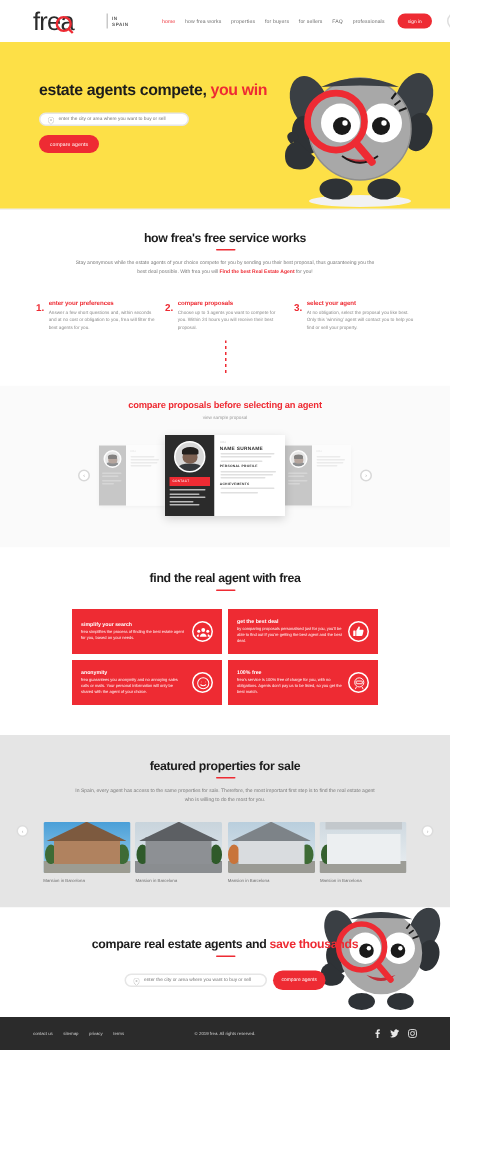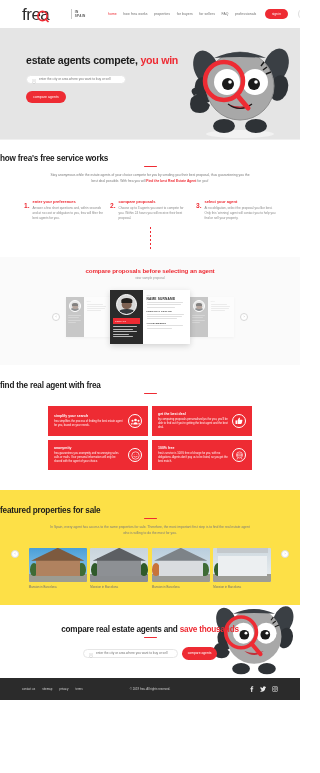--- a/index.html
+++ b/index.html
@@ -33,21 +33,21 @@
   }
   .lang-sel {
     border: 1px solid #ddd; border-radius: 9px; font-size: 3.1px; color: #8a8a8a;
     padding: 2.6px 4.5px; display: flex; align-items: center; gap: 2px; cursor: pointer;
     background: #fff; margin-left: 3px;
   }
   .caret { width: 0; height: 0; border-left: 1.5px solid transparent; border-right: 1.5px solid transparent; border-top: 1.8px solid #9a9a9a; }
 
   
   .hero {
-    height: 112px; background: #e5e5e5; position: relative; overflow: hidden;
+    height: 112px; background: #fde047; position: relative; overflow: hidden;
     border-bottom: 1px solid #f0f0f0;
   }
   .hero-inner { padding: 26px 0 0 26px; position: relative; z-index: 5; }
   .hero-title { font-size: 10.6px; font-weight: 700; color: #1c1c1c; letter-spacing: -.25px; }
   .hero-title .hl { color: #ee2b33; }
   .hero-search {
     margin-top: 9px; width: 100px; height: 8.5px; border: 1px solid #e6e6e6;
     border-radius: 6px; display: flex; align-items: center; padding: 0 5px; gap: 3px; background: #fff;
   }
   .hero-search input {
@@ -58,21 +58,21 @@
   .btn-cta {
     margin-top: 5px; background: #ee2b33; color: #fff; border: none; border-radius: 7px;
     font-size: 3.4px; padding: 4px 0; width: 40px; cursor: pointer; letter-spacing: .1px;
   }
   .mascot { position: absolute; right: 4px; top: 8px; z-index: 1; }
   .mascot-bottom { position: absolute; right: -2px; bottom: -6px; z-index: 1; }
 
   
   .sec { background: #fff; }
   .sec-title {
-    text-align: left; font-size: 8.2px; font-weight: 700; color: #1c1c1c; letter-spacing: -.2px;
+    text-align: center; font-size: 8.2px; font-weight: 700; color: #1c1c1c; letter-spacing: -.2px;
   }
   .rule { width: 13px; height: 1.4px; background: #ee2b33; margin: 2.5px auto 0; border-radius: 1px; }
   .sec-sub {
     text-align: center; font-size: 3.35px; color: #7b7b7b; line-height: 1.75;
     max-width: 200px; margin: 6px auto 0;
   }
   .sec-sub b { color: #ee2b33; font-weight: 700; }
 
   
   .how { padding: 14px 0 8px; position: relative; }
@@ -126,21 +126,21 @@
   
   .benefits { padding: 16px 0 20px; background: #fff; }
   .bgrid { display: grid; grid-template-columns: 1fr 1fr; gap: 4px; padding: 0 48px; margin-top: 12px; }
   .bcard { background: #ee2b33; color: #fff; display: flex; align-items: center; gap: 4px; padding: 5px 6px; min-height: 30px; }
   .bc-txt { flex: 1; }
   .bc-h { font-size: 3.5px; font-weight: 700; margin-bottom: 1.5px; }
   .bc-p { font-size: 2.7px; line-height: 1.6; opacity: .96; }
   .bc-ic { flex: 0 0 auto; width: 14px; height: 14px; border: .9px solid #fff; border-radius: 50%; display: flex; align-items: center; justify-content: center; }
 
   
-  .featured { background: #fde047; padding: 16px 0 16px; position: relative; }
+  .featured { background: #e5e5e5; padding: 16px 0 16px; position: relative; }
   .props { display: flex; gap: 3.5px; justify-content: center; margin-top: 11px; padding: 0 25px; }
   .pitem { width: 58px; cursor: pointer; }
   .pimg { width: 100%; height: 34px; border-radius: 1px; position: relative; overflow: hidden; }
   .pimg .sky { position: absolute; inset: 0; }
   .pimg .ground { position: absolute; left: 0; right: 0; bottom: 0; height: 22%; background: #9c9c92; }
   .pimg .house { position: absolute; left: 12%; right: 12%; bottom: 18%; height: 52%; }
   .pimg .roof { position: absolute; left: 4%; right: 4%; top: 0; height: 38%; }
   .pimg .tree { position: absolute; bottom: 16%; width: 14%; height: 40%; border-radius: 50% 50% 45% 45%; background: #3e6b35; }
   .pcap { font-size: 2.9px; color: #707070; margin-top: 3.5px; }
   .farrow { width: 8px; height: 8px; border-radius: 50%; border: 1px solid #dcdcdc; background: #fff;

